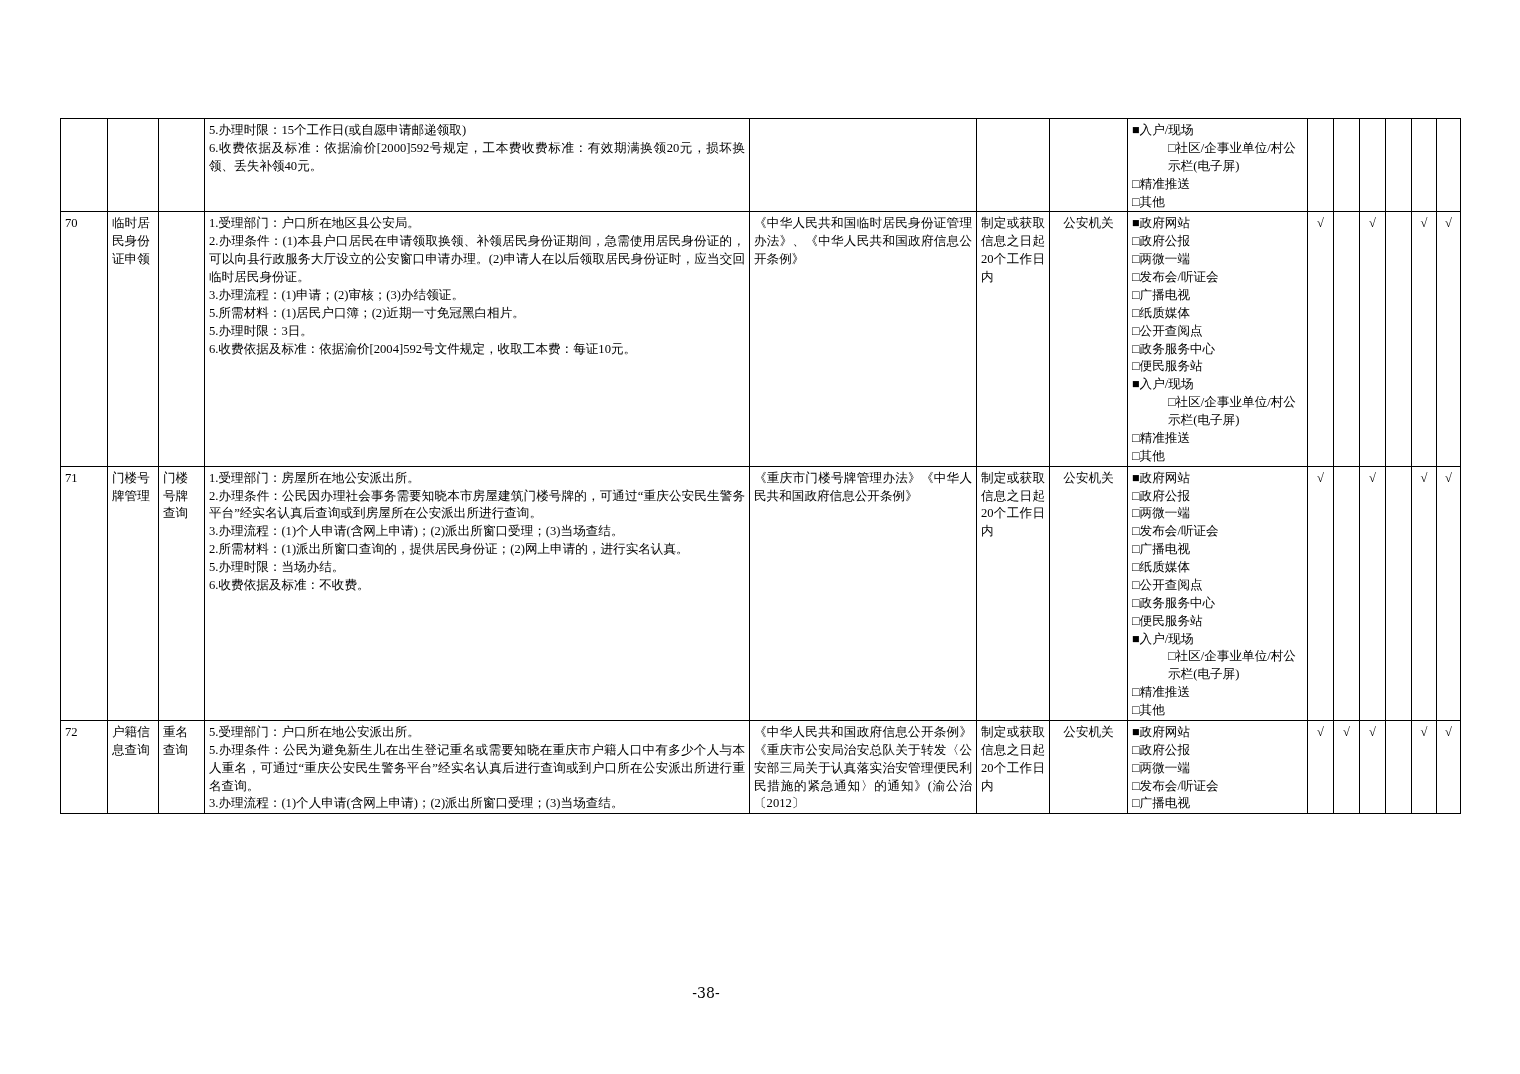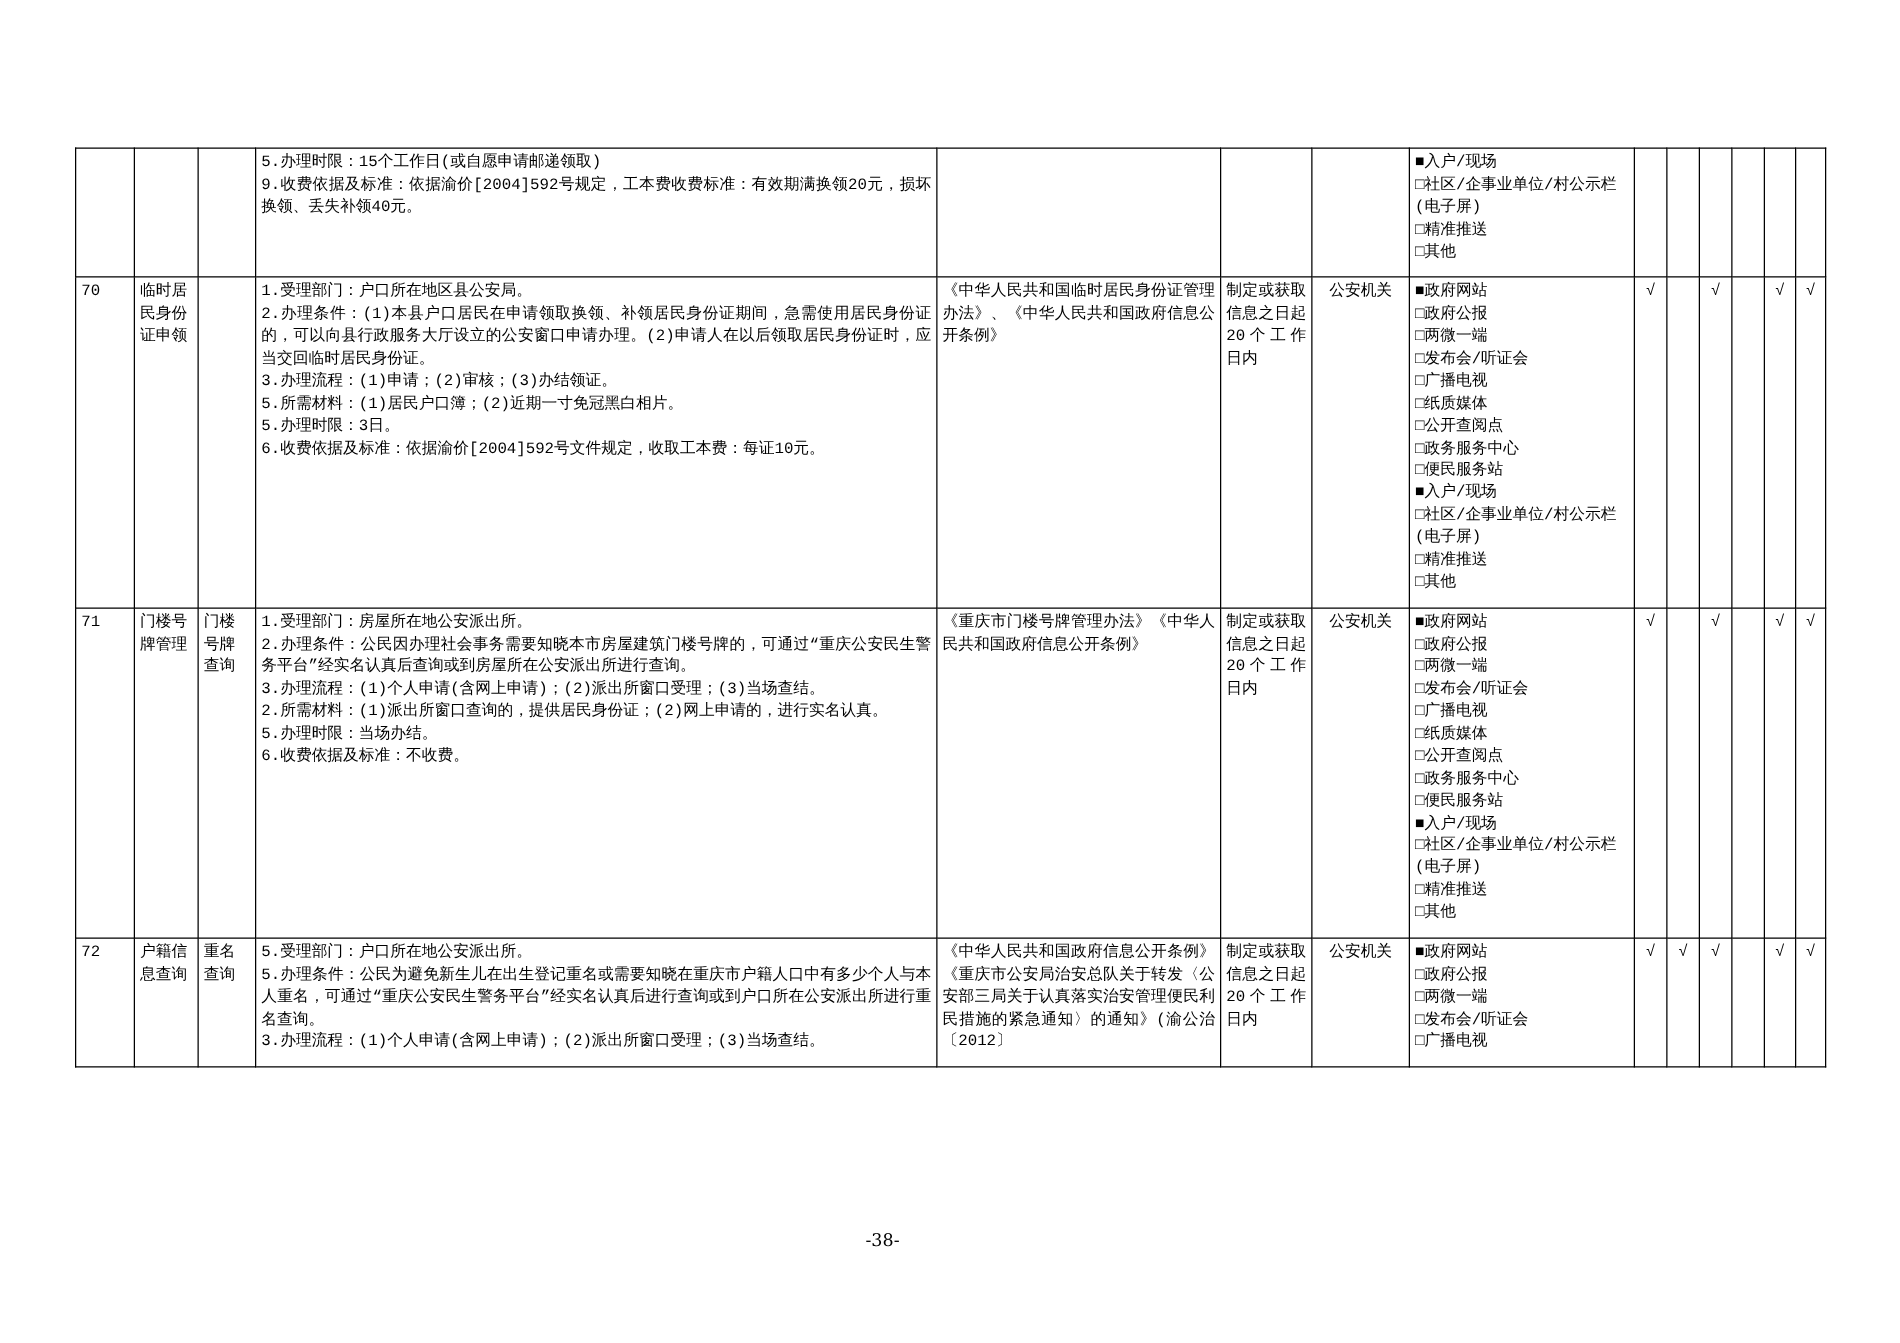--- a/index.html
+++ b/index.html
@@ -25,24 +25,24 @@
     position: absolute;
     left: 60px;
     top: 118px;
     width: 1400px;
     border-collapse: collapse;
     table-layout: fixed;
   }
   table.doc-table td {
     border: 1px solid #000000;
     vertical-align: top;
-    padding: 3px 4px 10px 4px;
+    padding: 3px 4px 0 4px;
     font-size: 12.6px;
     line-height: 1.42;
-    font-family: Liberation Mono, monospace;
+    font-family: Liberation Serif, serif;
   }
   td.c-num {
     text-align: left;
     vertical-align: middle;
     font-size: 13px;
   }
   td.c-cat, td.c-item {
     text-align: left;
     vertical-align: middle;
     font-size: 12.6px;
@@ -79,21 +79,21 @@
     line-height: 1.42;
     padding-left: 6px;
   }
   td.c-check {
     text-align: center;
     vertical-align: middle;
     font-size: 13px;
   }
   .line { display: block; white-space: normal; }
   .chan { display: block; white-space: nowrap; }
-  .chan.wrap { white-space: normal; }
+  .chan.wrap { white-space: normal; margin-left: 36px; }
   .pnum {
     position: absolute;
     left: 0;
     top: 985px;
     width: 1412px;
     text-align: center;
     font-size: 14px;
     font-family: "DejaVu Serif", "Liberation Serif", serif;
   }
   .tick { font-size: 13px; }
@@ -121,21 +121,21 @@
       <col style="width:24px">
     </colgroup>
     <tbody>
 
       <tr>
         <td class="c-num"></td>
         <td class="c-cat"></td>
         <td class="c-item"></td>
         <td class="c-content">
           <span class="line">5.办理时限：15个工作日(或自愿申请邮递领取)</span>
-          <span class="line">9.收费依据及标准：依据渝价[2004]592号规定，工本费收费标准：有效期满换领20元，损坏换领、丢失补领40元。</span>
+          <span class="line">6.收费依据及标准：依据渝价[2000]592号规定，工本费收费标准：有效期满换领20元，损坏换领、丢失补领40元。</span>
         </td>
         <td class="c-basis"></td>
         <td class="c-time"></td>
         <td class="c-org"></td>
         <td class="c-channels">
           <span class="chan">■入户/现场</span>
           <span class="chan wrap">□社区/企事业单位/村公示栏(电子屏)</span>
           <span class="chan">□精准推送</span>
           <span class="chan">□其他</span>
         </td>

